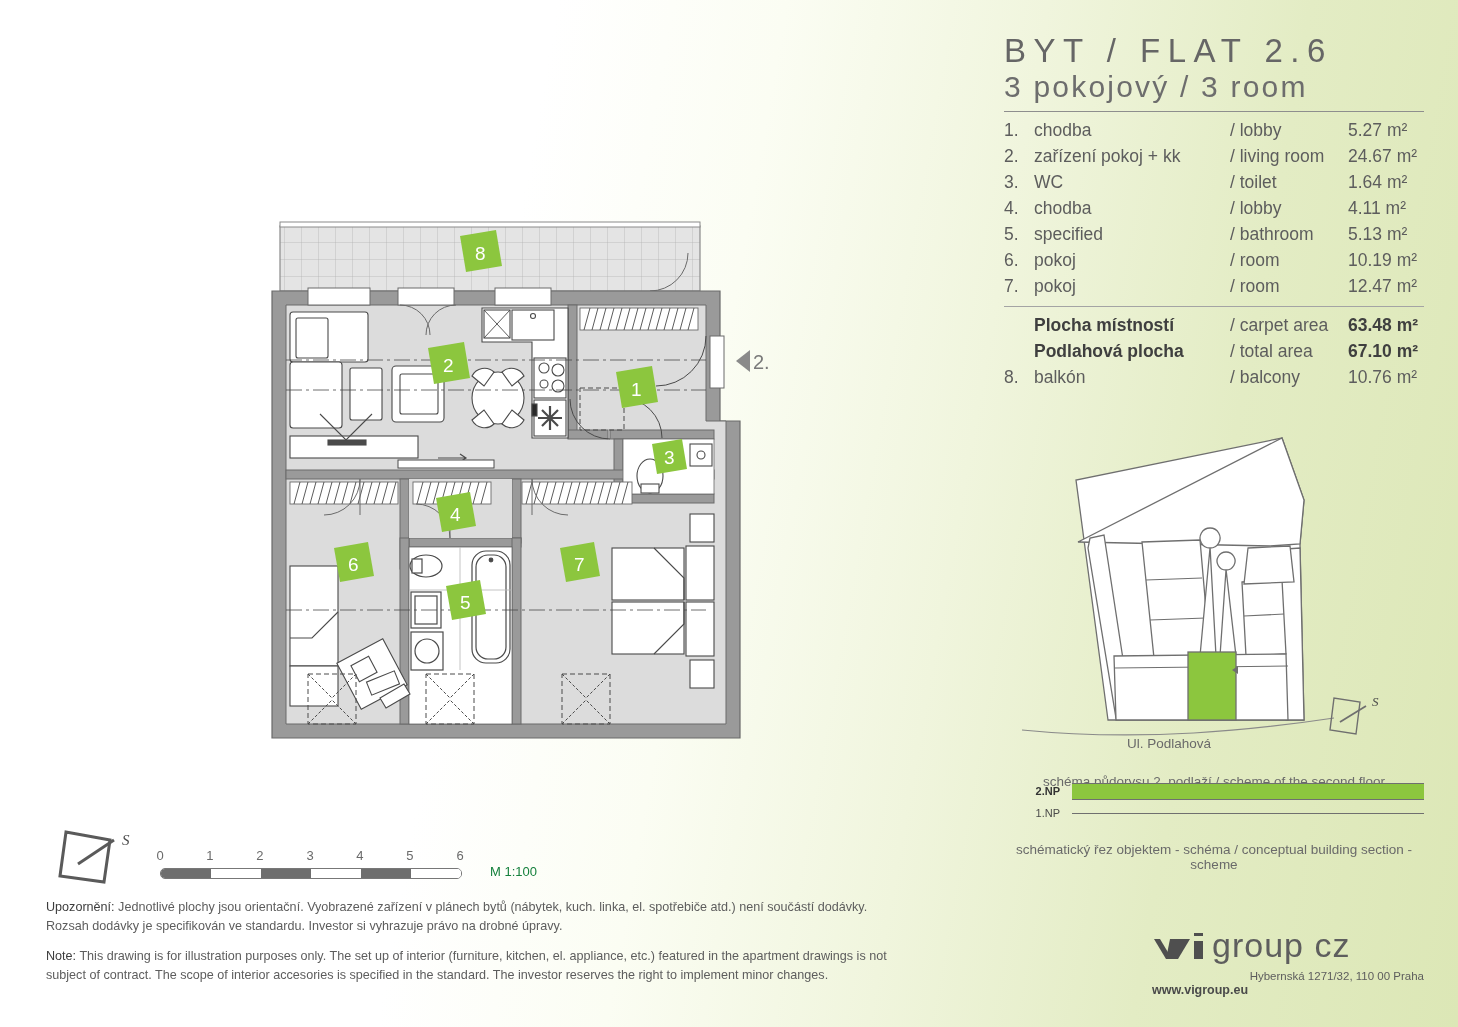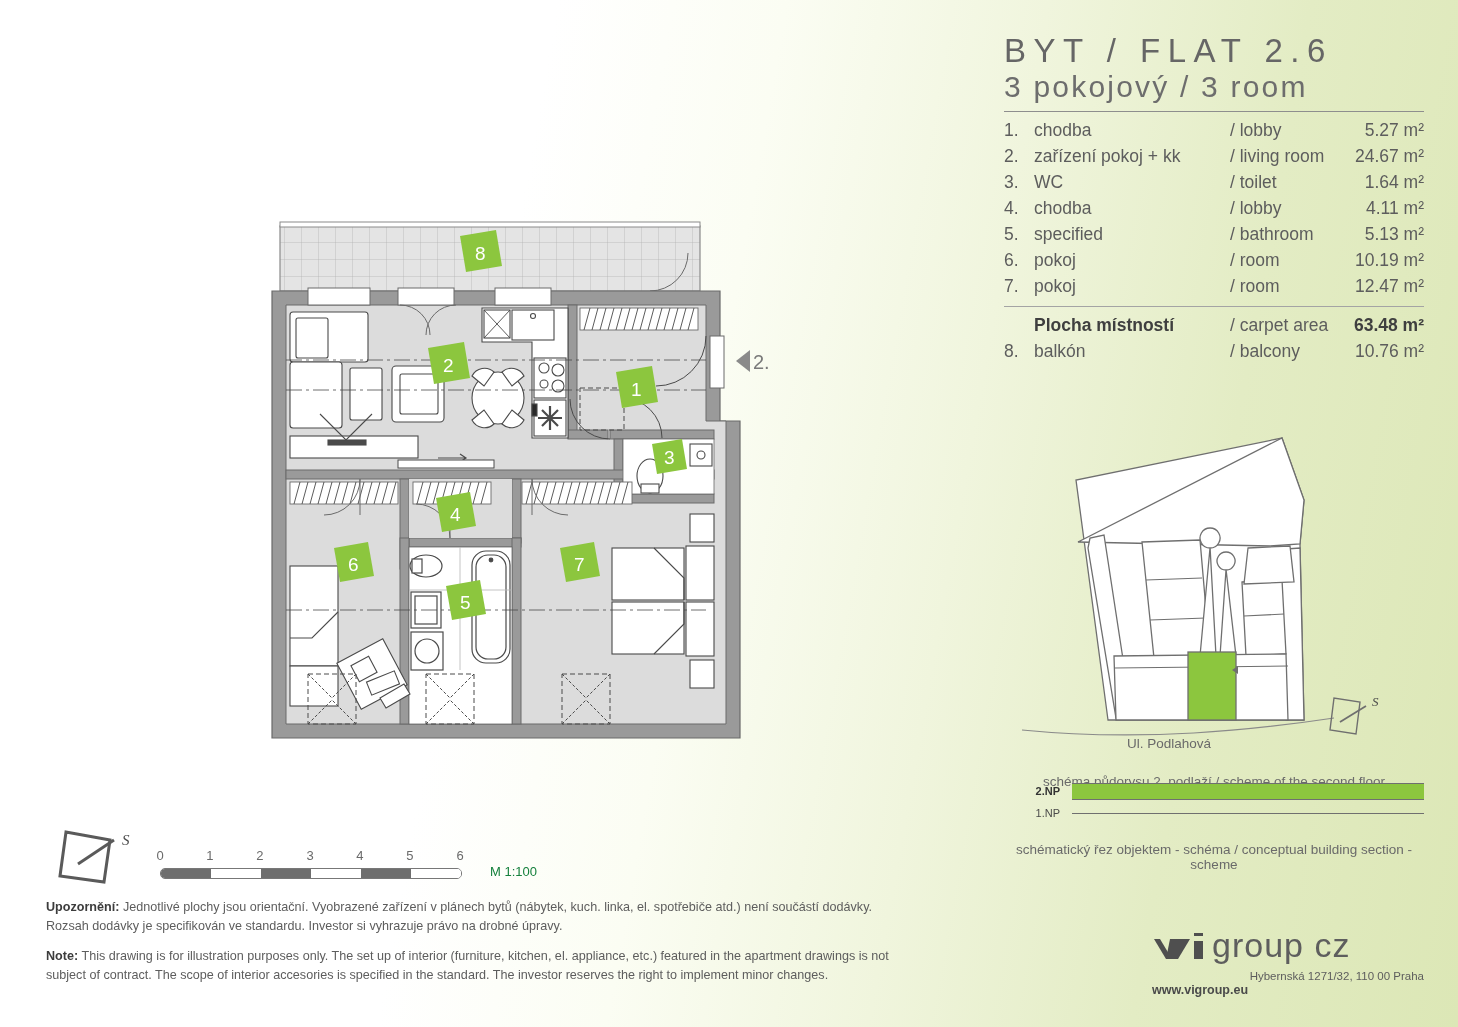--- a/index.html
+++ b/index.html
@@ -38,21 +38,21 @@
     white-space: nowrap; line-height: 1.18; margin-top: -2px;
   }
   .rule { height: 1px; background: #8e8e8e; margin: 7px 0 5px 0; }
   .rule.thin { background: #a4a4a4; }
 
   table.rooms { width: 100%; border-collapse: collapse; font-size: 17.5px; color: #5d5d5d; }
   table.rooms td { padding: 2.5px 0; vertical-align: baseline; white-space: nowrap; }
   td.num { width: 30px; }
   td.cz  { width: 196px; }
   td.en  { width: 118px; }
-  td.ar  { text-align: right; }
+  td.ar  { }
   tr.total td { font-weight: bold; color: #3f3f3f; }
   tr.total td.en { font-weight: normal; color: #5d5d5d; }
 
   
   #site-scheme { position: absolute; left: 1004px; top: 430px; width: 420px; height: 300px; }
   .caption { font-size: 13.5px; color: #6a6a6a; text-align: center; }
 
   #floor-scheme { position: absolute; left: 1004px; top: 770px; width: 420px; }
   .floors { margin: 10px 0 4px 0; position: relative; height: 46px; }
   .floor-row { display: flex; align-items: center; height: 22px; }
@@ -71,21 +71,21 @@
     display: flex;
   }
   #scale-bar div { flex: 1; }
   .seg-dark { background: #6e6e6e; }
   .seg-light { background: #ffffff; }
   #scale-label { position: absolute; left: 438px; top: 46px; font-size: 13px; color: #15803d; }
 
   
   #disclaimer { position: absolute; left: 46px; top: 898px; width: 845px; font-size: 12.6px; line-height: 1.5; color: #5d5d5d; }
   #disclaimer p { margin: 0 0 11px 0; }
-  #disclaimer b { color: #3c3c3c; font-weight: bold; }
+  #disclaimer b { color: #3c3c3c; font-weight: normal; }
 
   
   #vigroup { position: absolute; left: 1152px; top: 928px; width: 272px; }
   #vigroup .vg-word { font-size: 34px; letter-spacing: 1px; color: #5e5e5e; white-space: nowrap; line-height: 1; }
   #vigroup .vg-addr { font-size: 11.5px; color: #5d5d5d; text-align: right; margin-top: 7px; }
   #vigroup .vg-url { font-size: 12.5px; font-weight: bold; color: #4a4a4a; margin-top: 1px; }
 
   
   #floorplan { position: absolute; left: 250px; top: 208px; width: 520px; height: 560px; }
   .badge-text { font-size: 19px; fill: #ffffff; font-family: "Liberation Sans", sans-serif; }
@@ -151,20 +151,26 @@
 
     <div class="rule thin"></div>
 
     <table class="rooms">
       <tbody>
         <tr class="total">
           <td class="num"></td>
           <td class="cz">Plocha místností</td>
           <td class="en">/ carpet area</td>
           <td class="ar">63.48 m²</td>
+        </tr>
+        <tr class="total">
+          <td class="num"></td>
+          <td class="cz">Podlahová plocha</td>
+          <td class="en">/ total area</td>
+          <td class="ar">67.10 m²</td>
         </tr>
         <tr>
           <td class="num">8.</td>
           <td class="cz">balkón</td>
           <td class="en">/ balcony</td>
           <td class="ar">10.76 m²</td>
         </tr>
       </tbody>
     </table>
   </div>

